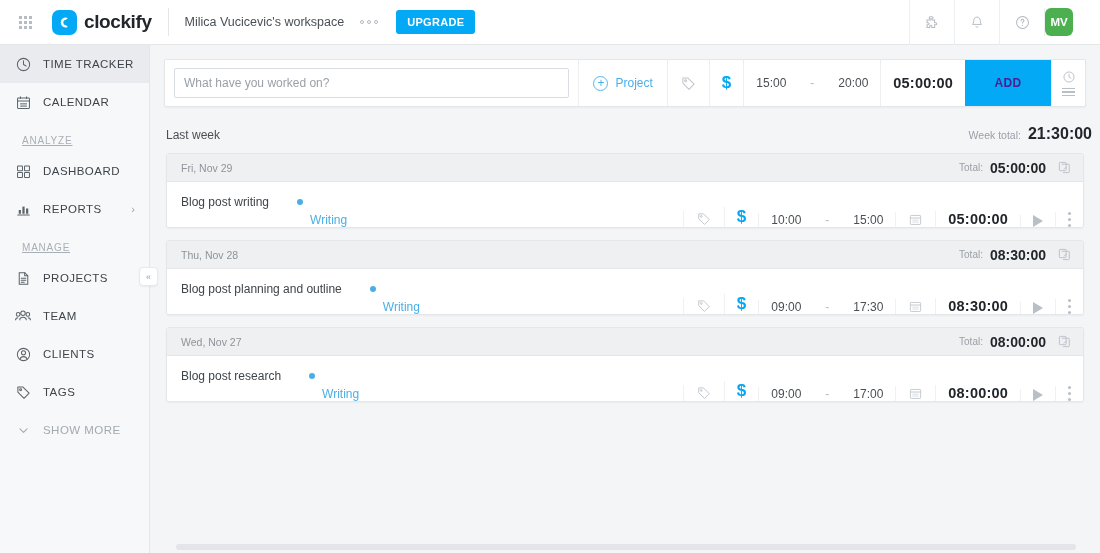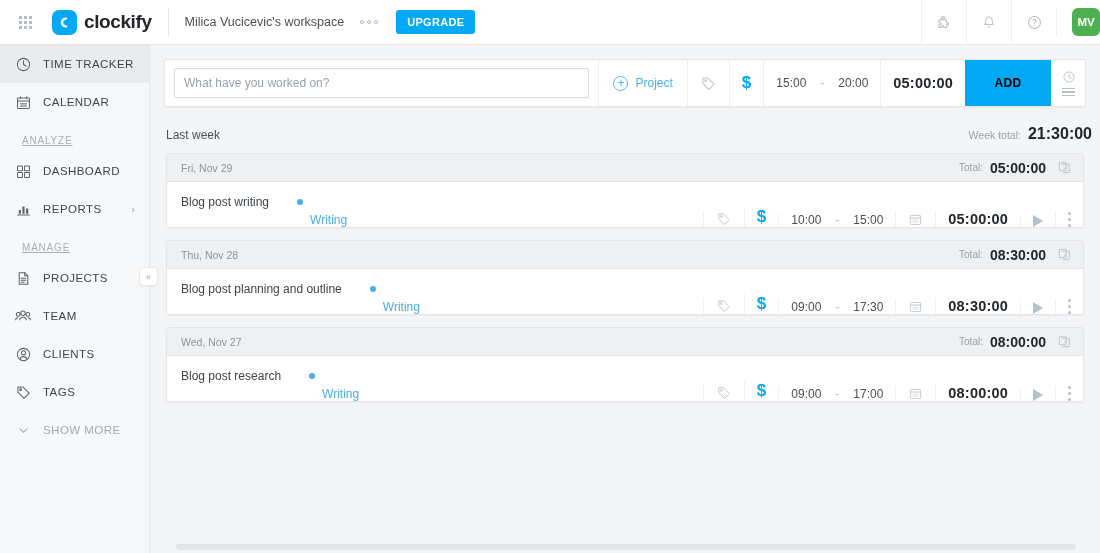--- a/index.html
+++ b/index.html
@@ -42,21 +42,21 @@
     letter-spacing: .3px; border: none; border-radius: 3px;
     padding: 6px 11px; margin-left: 12px; cursor: pointer;
   }
   .topbar-right {
     margin-left: auto; display: flex; align-items: center; height: 100%;
   }
   .tb-icon {
     width: 45px; height: 45px; display: flex; align-items: center; justify-content: center;
     border-left: 1px solid #eceef0; cursor: pointer;
   }
-  .avatar-cell { width: 44px; display: flex; align-items: center; justify-content: flex-end;
+  .avatar-cell { width: 56px; display: flex; align-items: center; justify-content: flex-start;
     border-left: 1px solid #eceef0; }
   .avatar {
     width: 28px; height: 28px; border-radius: 6px; background: #4caf50; color: #fff;
     font-size: 11.5px; font-weight: bold; display: flex; align-items: center; justify-content: center;
     cursor: pointer;
   }
 
   
   .sidebar {
     position: absolute; top: 45px; left: 0; width: 150px; height: 508px;
@@ -109,26 +109,26 @@
     border-left: 1px solid #eceef0; padding: 0 12px; cursor: pointer;
   }
   .project-cell { gap: 7px; padding: 0 14px; }
   .plus-circle {
     width: 15px; height: 15px; border: 1px solid #52b8f0; border-radius: 50%;
     color: #4aafe8; font-size: 12px; line-height: 12px; display: flex;
     align-items: center; justify-content: center;
   }
   .project-link { font-size: 12px; color: #4aafe8; }
   .dollar { color: #03a9f4; font-size: 17px; font-weight: bold; }
-  .time-range { font-size: 12px; color: #4a4f55; display: flex; gap: 14px; align-items: center; }
+  .time-range { font-size: 12px; color: #4a4f55; display: flex; gap: 24px; align-items: center; }
   .time-range .sep { color: #b4bac1; }
   .date-cell { gap: 9px; font-size: 12px; color: #4a4f55; }
   .duration { font-size: 14.5px; font-weight: bold; color: #22262b; letter-spacing: .2px; }
   .add-btn {
-    width: 86px; background: #03a9f4; color: #000000; border: none;
+    width: 86px; background: #03a9f4; color: #4c1d95; border: none;
     font-size: 12px; font-weight: bold; letter-spacing: .4px; cursor: pointer;
     font-family: "Liberation Sans", sans-serif;
   }
   .mode-toggle {
     width: 34px; display: flex; flex-direction: column; align-items: center;
     justify-content: center; gap: 4px; border-left: 1px solid #eceef0; cursor: pointer;
   }
   .list-lines { display: flex; flex-direction: column; gap: 2px; }
   .list-lines i { display: block; width: 13px; height: 1.5px; background: #b9bfc6; }
 

